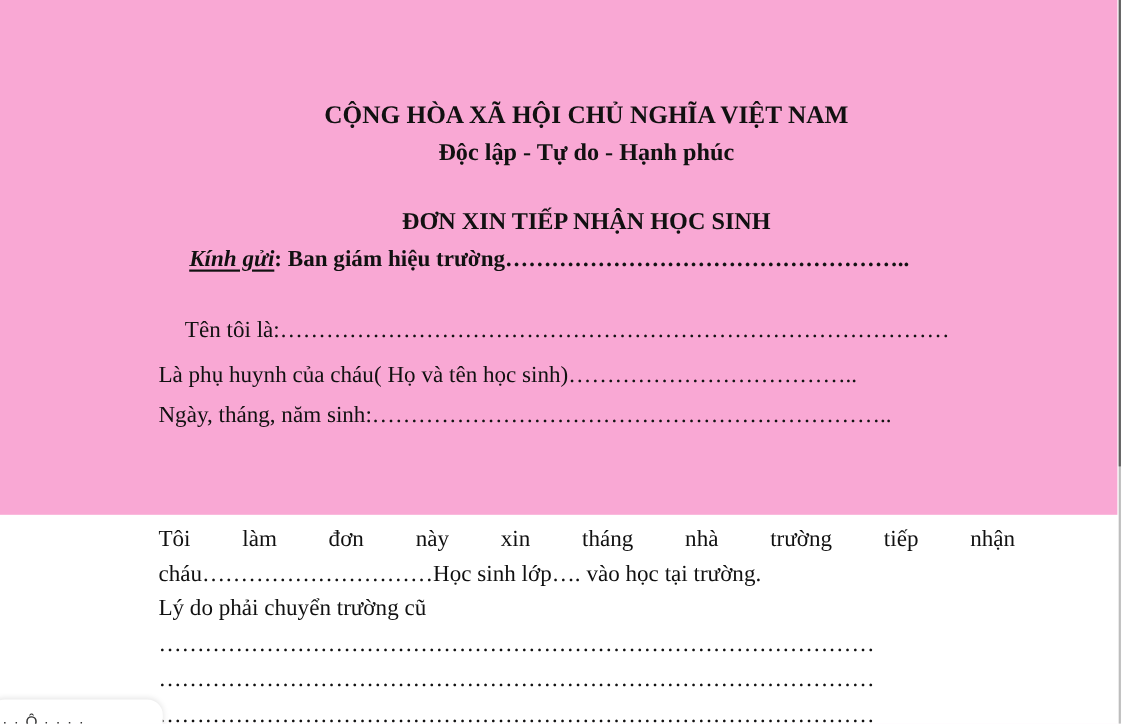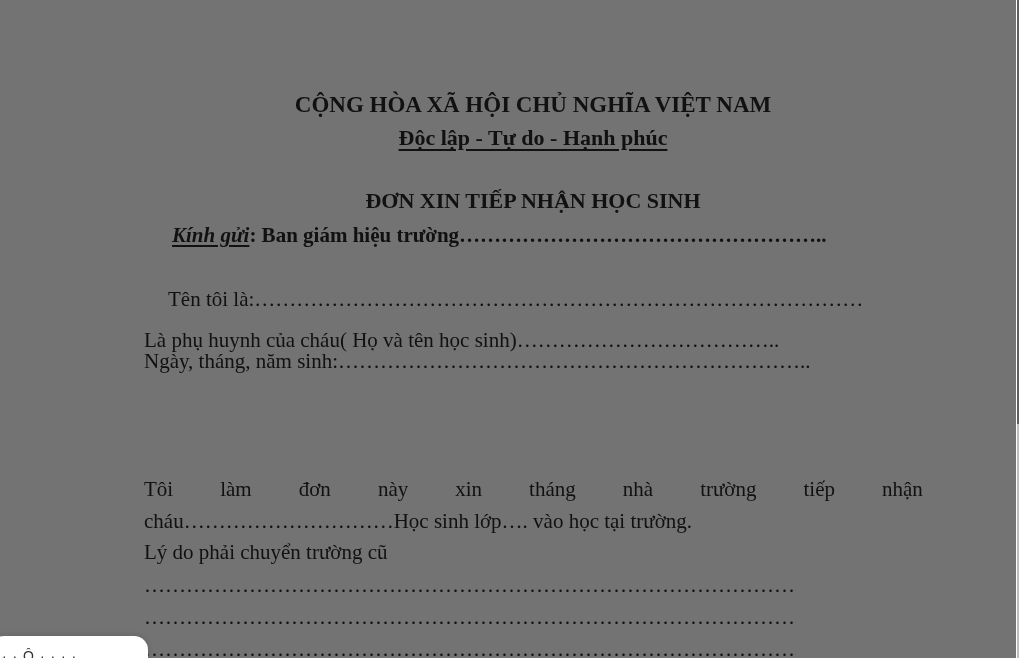--- a/index.html
+++ b/index.html
@@ -13,22 +13,22 @@
   body {
     position: relative;
     font-family: "Liberation Serif", "DejaVu Serif", serif;
     color: #111111;
   }
   .page {
     position: absolute;
     left: 0;
     top: 0;
     width: 1016px;
-    height: 658px;
-    background: #737373;
+    height: 468px;
+    background: #f9a8d4;
   }
   .line {
     position: absolute;
     white-space: nowrap;
     font-size: 21px;
     line-height: 26px;
   }
   .center {
     left: 0;
     width: 1066px;
@@ -37,21 +37,20 @@
   .bold { font-weight: bold; }
   .title-main {
     top: 92px;
     font-size: 23px;
   }
   .motto {
     top: 125px;
     font-size: 22px;
   }
   .motto span {
-    text-decoration: underline;
     text-underline-offset: 4px;
     text-decoration-thickness: 1.5px;
   }
   .doc-title {
     top: 188px;
     font-size: 22px;
   }
   .kinh-gui {
     left: 172px;
     top: 222px;
@@ -157,21 +156,21 @@
 
 
   <div class="line field" style="top:286px;margin-left:24px;">
     <span>Tên tôi là:</span><span>……………………………………………………………………………</span>
   </div>
 
   <div class="line field" style="top:327px;">
     <span>Là phụ huynh của cháu( Họ và tên học sinh)</span><span>………………………………..</span>
   </div>
 
-  <div class="line field" style="top:348px;">
+  <div class="line field" style="top:364px;">
     <span>Ngày, tháng, năm sinh:</span><span>…………………………………………………………..</span>
   </div>
 
 
   <div class="justified">
     <span>Tôi</span>
     <span>làm</span>
     <span>đơn</span>
     <span>này</span>
     <span>xin</span>

